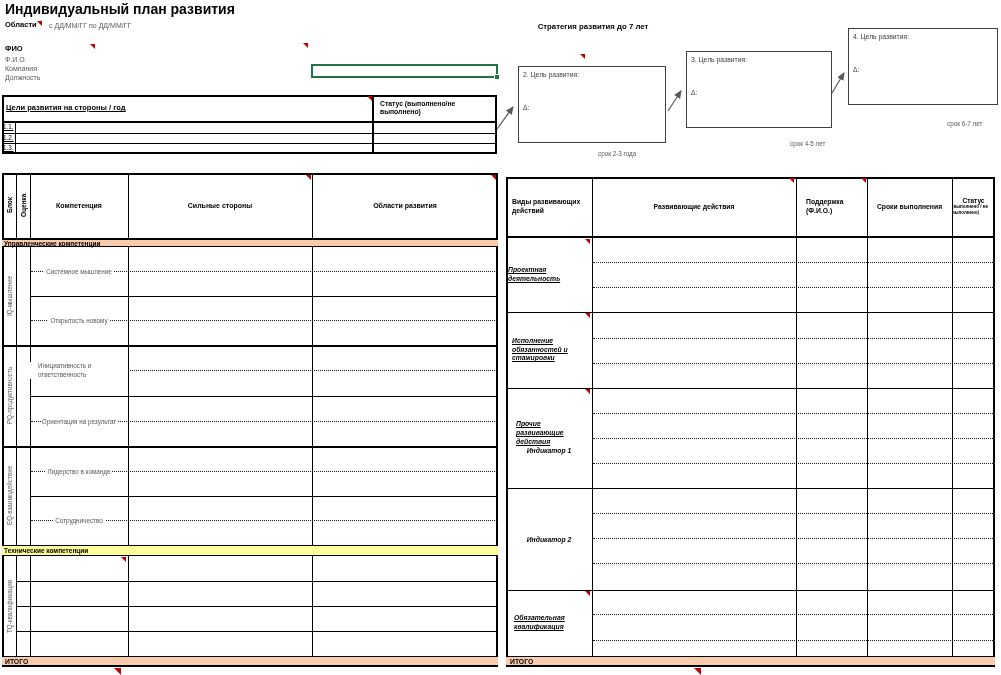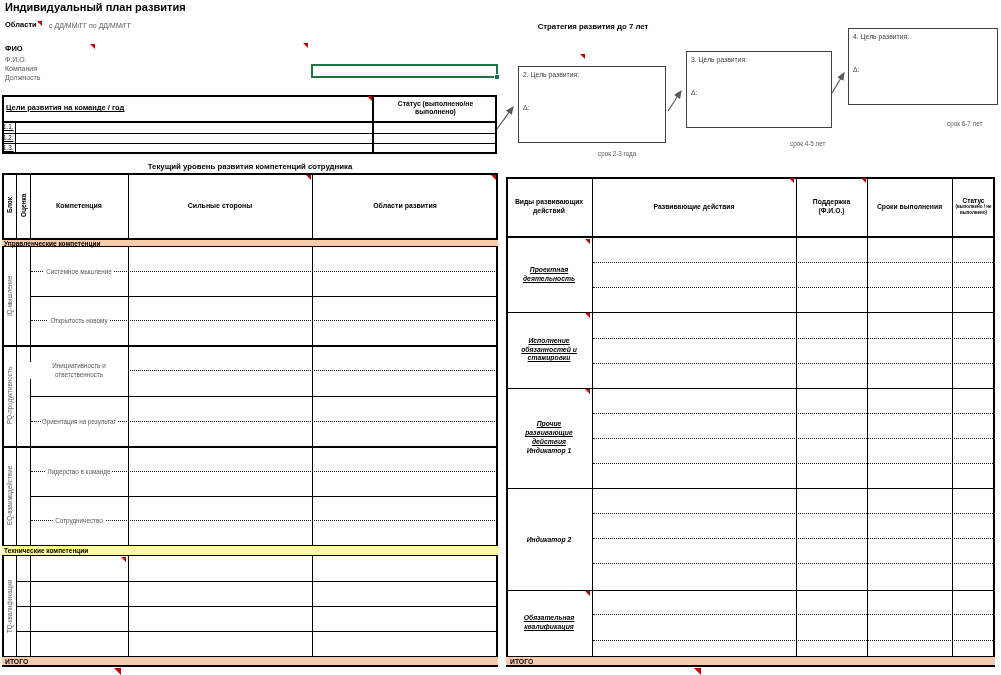--- a/index.html
+++ b/index.html
@@ -11,32 +11,32 @@
 .u{text-decoration:underline}
 .gray{color:#595959}
 .dgray{color:#404040}
 .vline{position:absolute;width:1px;background:#000}
 .hline{position:absolute;height:1px;background:#000}
 .dot{position:absolute;border-top:1px dotted #1a1a1a}
 .band{position:absolute;border-top:1px solid #000;border-bottom:1px solid #000;display:flex;align-items:center}
 .rmark{position:absolute;width:0;height:0;border-top:5px solid #C00000;border-left:5px solid transparent}
 .rmark7{position:absolute;width:0;height:0;border-top:7px solid #C00000;border-left:7px solid transparent}
 .vt{position:absolute;writing-mode:vertical-rl;transform:rotate(180deg);display:flex;align-items:center;justify-content:center;text-align:center}
-.ctr{position:absolute;display:flex;align-items:center;justify-content:center;text-align:center}
+.ctr{position:absolute;display:flex;align-items:center;justify-content:center;text-align:left}
 .col{flex-direction:column}
 .t{position:absolute;white-space:nowrap;line-height:1.15}
 .sbox{position:absolute;border:1px solid #404040;background:#fff}
 .outer{position:absolute;border:2px solid #000}
 </style>
 </head>
 <body>
 
 <div id="canvas">
 
-  <div class="t b" style="left:5px;top:1px;font-size:11px">Индивидуальный план развития</div>
+  <div class="t b" style="left:5px;top:1px;font-size:14px">Индивидуальный план развития</div>
 
   <div class="t b" style="left:5px;top:21px;font-size:7.5px">Области</div>
   <div class="rmark" style="left:37px;top:21px"></div>
   <div class="t gray" style="left:49px;top:22px;font-size:7px">с ДД/ММ/ГГ по ДД/ММ/ГГ</div>
 
   <div class="t b" style="left:5px;top:45px;font-size:7.5px">ФИО</div>
   <div class="rmark" style="left:90px;top:44px"></div>
   <div class="rmark" style="left:303px;top:43px"></div>
   <div class="t gray" style="left:5px;top:56px;font-size:7px">Ф.И.О.</div>
   <div class="t gray" style="left:5px;top:65px;font-size:7px">Компания</div>
@@ -44,21 +44,21 @@
 
   <div class="abs" style="left:311px;top:64px;width:187px;height:14px;border:2px solid #217346;background:#fff"></div>
   <div class="abs" style="left:494px;top:74px;width:6px;height:6px;background:#217346;border:1px solid #fff"></div>
 
   <div class="outer" style="left:2px;top:95px;width:495px;height:59px"></div>
   <div class="vline" style="left:372px;top:95px;height:59px;width:2px"></div>
   <div class="hline" style="left:2px;top:121px;width:495px;height:2px"></div>
   <div class="hline" style="left:2px;top:133px;width:495px"></div>
   <div class="hline" style="left:2px;top:143px;width:495px"></div>
   <div class="vline" style="left:15px;top:123px;height:31px"></div>
-  <div class="t b u" style="left:6px;top:104px;font-size:7.5px">Цели развития на команде / год</div>
+  <div class="t b u" style="left:6px;top:104px;font-size:7.5px">Цели развития на стороны / год</div>
   <div class="ctr b" style="left:374px;top:95px;width:123px;height:26px;font-size:6.8px;line-height:1.2;padding:0 6px">Статус (выполнено/не выполнено)</div>
   <div class="rmark" style="left:367px;top:96px"></div>
   <div class="t u" style="left:3px;top:123px;font-size:6.3px">1.1.</div>
   <div class="t u" style="left:3px;top:134px;font-size:6.3px">1.2.</div>
   <div class="t u" style="left:3px;top:144px;font-size:6.3px">1.3.</div>
 
   <div class="ctr b" style="left:493px;top:21px;width:200px;height:10px;font-size:7.8px">Стратегия развития до 7 лет</div>
   <div class="rmark" style="left:580px;top:54px"></div>
 
   <svg class="abs" style="left:0;top:0;width:1001px;height:160px;pointer-events:none">
@@ -83,21 +83,20 @@
     <div class="t dgray" style="left:4px;top:37px;font-size:6.8px">Δ:</div>
   </div>
   <div class="t gray" style="left:790px;top:140px;font-size:6.3px">срок 4-5 лет</div>
 
   <div class="sbox" style="left:848px;top:28px;width:150px;height:77px">
     <div class="t dgray" style="left:4px;top:4px;font-size:6.8px">4. Цель развития:</div>
     <div class="t dgray" style="left:4px;top:37px;font-size:6.8px">Δ:</div>
   </div>
   <div class="t gray" style="left:947px;top:120px;font-size:6.3px">срок 6-7 лет</div>
 
-  <div class="ctr b" style="left:2px;top:161px;width:496px;height:10px;font-size:7.8px">Текущий уровень развития компетенций сотрудника</div>
 
   <div class="outer" style="left:2px;top:173px;width:496px;height:494px"></div>
 
   <div class="vline" style="left:16px;top:173px;height:483px"></div>
   <div class="vline" style="left:30px;top:173px;height:483px"></div>
   <div class="vline" style="left:128px;top:173px;height:483px"></div>
   <div class="vline" style="left:312px;top:173px;height:483px"></div>
 
   <div class="hline" style="left:30px;top:296px;width:468px"></div>
   <div class="hline" style="left:2px;top:345px;width:496px;height:2px"></div>

